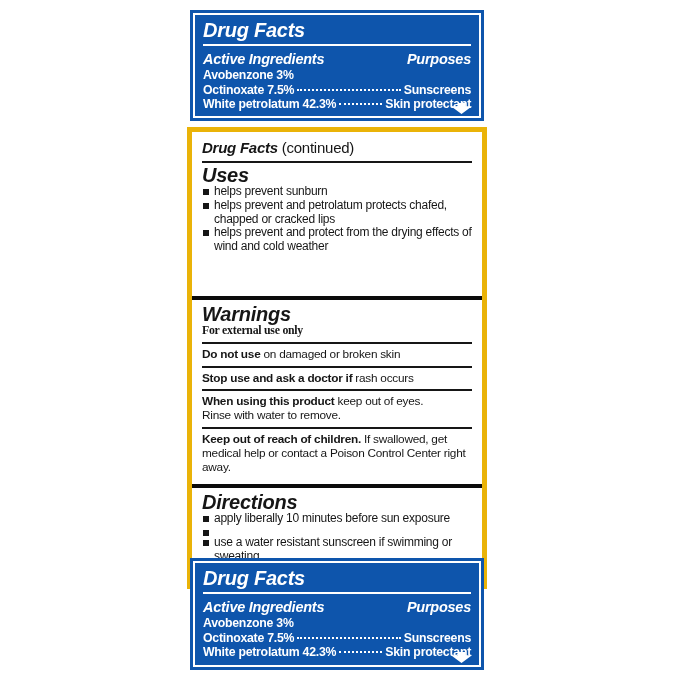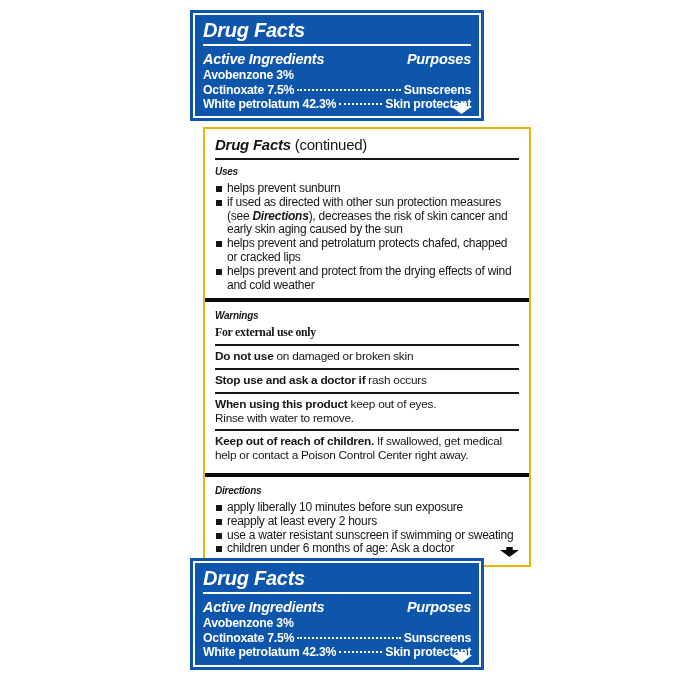--- a/index.html
+++ b/index.html
@@ -23,32 +23,32 @@
   }
   .bp-rule{border:none;border-top:2px solid #ffffff;margin:3px 0 5px 0;}
   .bp-cols{display:flex;justify-content:space-between;align-items:baseline;}
   .bp-col{font-size:14.5px;font-weight:bold;font-style:italic;line-height:17px;text-align:right;}
   .ing-row{display:flex;align-items:baseline;font-size:12.3px;font-weight:bold;line-height:14.5px;}
   .ing-dots{flex:1;border-bottom:2px dotted #ffffff;margin:0 3px;transform:translateY(-3px);}
   .ing-dots.hidden{visibility:hidden;}
   .panel-arrow{position:absolute;right:12px;bottom:7px;line-height:0;}
   
   .mid-panel{
-    position:absolute;left:187px;top:127px;width:328px;
-    box-sizing:border-box;border:2px solid #eab308;background:#ffffff;color:#161616;margin-left:16px;
+    position:absolute;left:187px;top:127px;width:300px;
+    box-sizing:border-box;border:5px solid #eab308;background:#ffffff;color:#161616;
   }
   .mid-section{padding:4px 10px 6px 10px;box-sizing:border-box;}
   .mid-section + .mid-section{border-top:4px solid #0b0b0b;}
   .sec-uses{min-height:164px;}
   .sec-warnings{min-height:146px;}
   .sec-directions{min-height:92px;position:relative;}
   .cont-header{font-size:15px;line-height:19px;padding-top:2px;}
   .cont-header .df{font-weight:bold;font-style:italic;}
   .cont-rule{border:none;border-top:2px solid #161616;margin:4px 0 2px 0;}
-  .sec-heading{font-size:10px;font-weight:bold;font-style:italic;line-height:20px;}
+  .sec-heading{font-size:20px;font-weight:bold;font-style:italic;line-height:20px;}
   .bullet-line{display:flex;}
   .sq{flex:none;width:6px;height:6px;background:#161616;margin:4px 5px 0 1px;}
   .bullet-text{font-size:12px;line-height:13.8px;}
   .bullet-text .em{font-weight:bold;font-style:italic;}
   .w-entry{padding:2px 0 4px 0;font-size:11.8px;line-height:13.8px;}
   .w-entry + .w-entry{border-top:2px solid #161616;padding-top:4px;}
   .w-entry .b{font-weight:bold;}
   .dir-arrow{position:absolute;right:10px;bottom:8px;line-height:0;}
 </style>
 </head>
@@ -90,24 +90,20 @@
       <span class="df">Drug Facts</span><span> (continued)</span>
     </div>
     <hr class="cont-rule">
     <div class="sec-heading">Uses</div>
     <div class="bullet-line">
       <span class="sq"></span>
       <span class="bullet-text">helps prevent sunburn</span>
     </div>
     <div class="bullet-line">
       <span class="sq"></span>
-      <span class="bullet-text"><span>if used as directed with other sun protection measures (see </span><span class="em">Directions</span><span>), decreases the risk of skin cancer and early skin aging caused by the sun</span></span>
-    </div>
-    <div class="bullet-line">
-      <span class="sq"></span>
       <span class="bullet-text">helps prevent and petrolatum protects chafed, chapped or cracked lips</span>
     </div>
     <div class="bullet-line">
       <span class="sq"></span>
       <span class="bullet-text">helps prevent and protect from the drying effects of wind and cold weather</span>
     </div>
   </div>
 
   <div class="mid-section sec-warnings">
     <div class="sec-heading">Warnings</div>
@@ -130,21 +126,20 @@
   </div>
 
   <div class="mid-section sec-directions">
     <div class="sec-heading">Directions</div>
     <div class="bullet-line">
       <span class="sq"></span>
       <span class="bullet-text">apply liberally 10 minutes before sun exposure</span>
     </div>
     <div class="bullet-line">
       <span class="sq"></span>
-      <span class="bullet-text">reapply at least every 2 hours</span>
     </div>
     <div class="bullet-line">
       <span class="sq"></span>
       <span class="bullet-text">use a water resistant sunscreen if swimming or sweating</span>
     </div>
     <div class="bullet-line">
       <span class="sq"></span>
       <span class="bullet-text">children under 6 months of age: Ask a doctor</span>
     </div>
     <span class="dir-arrow">

